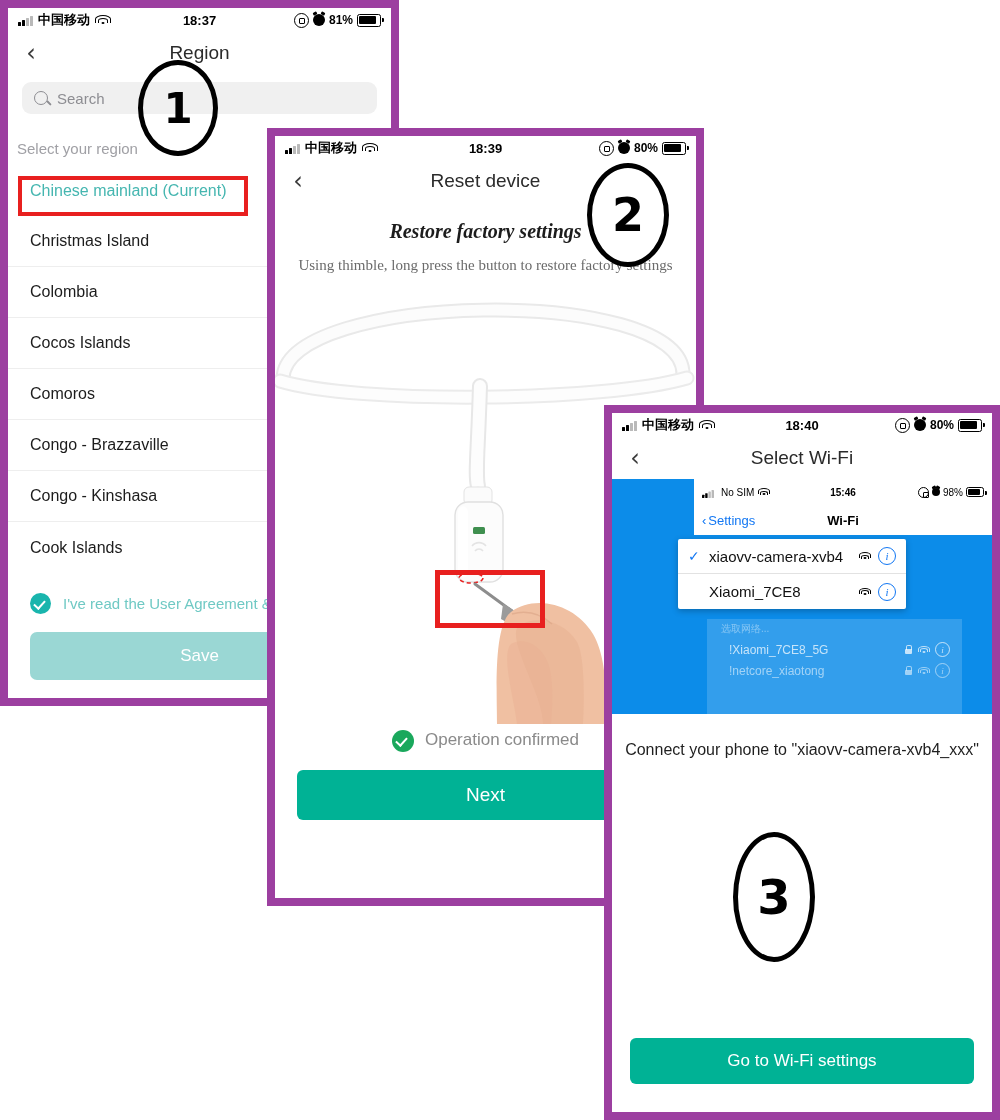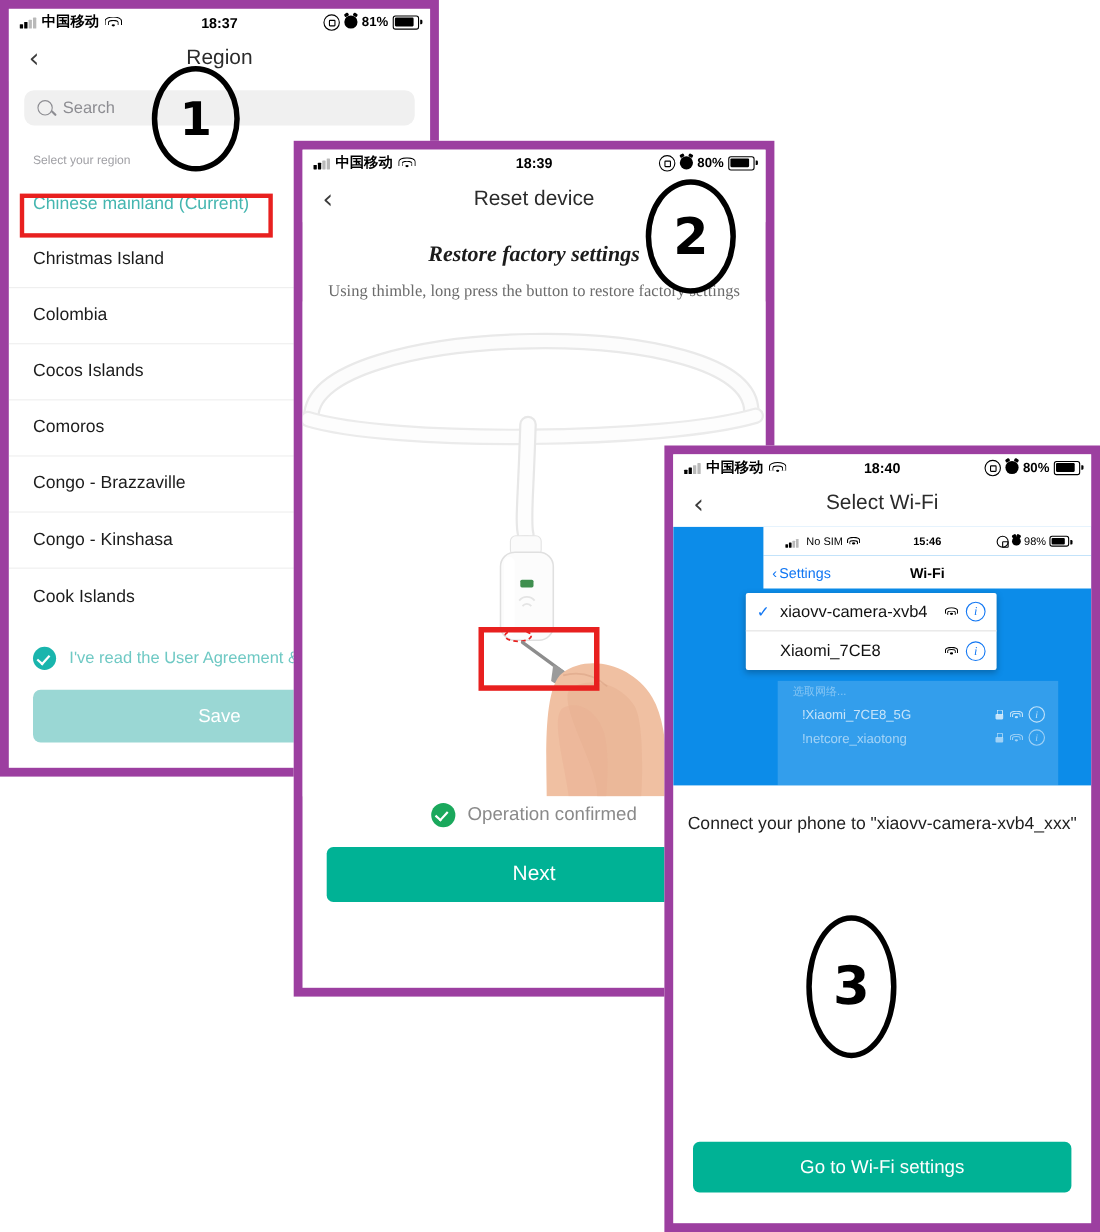--- a/index.html
+++ b/index.html
@@ -32,21 +32,21 @@
   .navbar .back{width:46px;text-align:center;font-size:24px;color:#3b3b3b;line-height:1;font-family:"DejaVu Sans",sans-serif;}
   .navbar .title{position:absolute;left:0;right:0;text-align:center;font-size:19px;color:#2b2b2b;pointer-events:none;}
 
   
   #panel1{left:0;top:0;width:399px;height:706px;}
   .search-wrap{padding:8px 14px 6px;}
   .searchbox{background:#f0f0f0;border-radius:9px;height:32px;display:flex;align-items:center;padding:0 12px;gap:9px;}
   .mag{width:12px;height:12px;border:1.8px solid #8d8d92;border-radius:50%;position:relative;display:inline-block;flex:none;}
   .mag::after{content:"";position:absolute;width:6px;height:1.8px;background:#8d8d92;transform:rotate(45deg);right:-5px;bottom:0px;border-radius:1px;}
   .search-ph{color:#8d8d92;font-size:15px;}
-  .sec-label{padding:20px 22px 8px;color:#a0a0a5;font-size:11px;}
+  .sec-label{padding:20px 9px 8px;color:#a0a0a5;font-size:15px;}
   .region-row{height:51px;display:flex;align-items:center;padding:0 22px;border-bottom:1px solid #eeeeee;font-size:16px;color:#1c1c1c;box-sizing:border-box;}
   .region-row.current{color:#45b6b0;border-bottom:none;}
   .hl-box{position:absolute;left:10px;top:168px;width:230px;height:40px;border:4px solid #e8201f;box-sizing:border-box;pointer-events:none;}
   .agree{display:flex;align-items:center;gap:12px;padding:20px 22px 0;font-size:15px;color:#6fc9c4;white-space:nowrap;}
   .check-circle{width:21px;height:21px;border-radius:50%;background:#19b5ad;flex:none;position:relative;}
   .check-circle::after{content:"";position:absolute;left:6px;top:5px;width:5px;height:9px;border:solid #fff;border-width:0 2px 2px 0;transform:rotate(42deg);}
   .save-btn{margin:18px 22px 0;height:48px;border-radius:7px;background:#9ad7d4;color:#ffffff;display:flex;align-items:center;justify-content:center;font-size:17px;}
 
   
   #panel2{left:267px;top:128px;width:437px;height:778px;}
@@ -55,21 +55,21 @@
   .photo{position:relative;height:450px;background:#ffffff;overflow:hidden;}
   .confirm-row{display:flex;align-items:flex-start;justify-content:center;gap:11px;color:#8a8a8a;font-size:17px;margin-top:6px;}
   .check-green{width:22px;height:22px;border-radius:50%;background:#1aa85c;position:relative;flex:none;}
   .check-green::after{content:"";position:absolute;left:6.5px;top:5px;width:5px;height:9px;border:solid #fff;border-width:0 2px 2px 0;transform:rotate(42deg);}
   .next-btn{margin:18px 22px 0;height:50px;border-radius:6px;background:#00b295;color:#fff;display:flex;align-items:center;justify-content:center;font-size:19px;}
   .redbox-pin{position:absolute;left:160px;top:296px;width:110px;height:58px;border:5px solid #e8201f;box-sizing:border-box;}
 
   
   #panel3{left:604px;top:405px;width:396px;height:715px;}
   .wifi-img{position:relative;height:235px;background:#0c8ce9;overflow:hidden;}
-  .ios-bar{position:absolute;left:82px;top:0;right:0;height:26px;background:#fff;display:flex;align-items:center;padding:0 20px;font-size:10px;color:#000;}
+  .ios-bar{position:absolute;left:82px;top:0;right:0;height:26px;background:#fff;display:flex;align-items:center;padding:0 8px;font-size:10px;color:#000;}
   .ios-nav{position:absolute;left:82px;top:26px;right:0;height:30px;background:#fff;display:flex;align-items:center;padding:0 8px;font-size:13px;}
   .ios-nav .bk{color:#1277f3;display:flex;align-items:center;gap:2px;}
   .ios-nav .t{position:absolute;left:0;right:0;text-align:center;font-weight:bold;font-size:13px;color:#000;}
   .wifi-pop{position:absolute;left:66px;top:60px;width:228px;background:#fff;border-radius:2px;box-shadow:0 2px 6px rgba(0,0,0,.25);}
   .wifi-item{height:35px;display:flex;align-items:center;padding:0 10px;gap:8px;font-size:15px;color:#111;border-bottom:1px solid #e2e2e2;box-sizing:border-box;}
   .wifi-item:last-child{border-bottom:none;}
   .wifi-item .tick{color:#1277f3;width:13px;font-size:14px;flex:none;}
   .wifi-item .nm{flex:1;white-space:nowrap;overflow:hidden;}
   .wifi-ic{display:flex;align-items:center;gap:8px;flex:none;}
   .info-i{width:16px;height:16px;border:1.3px solid #1277f3;border-radius:50%;color:#1277f3;font-size:11px;display:flex;align-items:center;justify-content:center;font-family:"Liberation Serif",serif;font-style:italic;}

